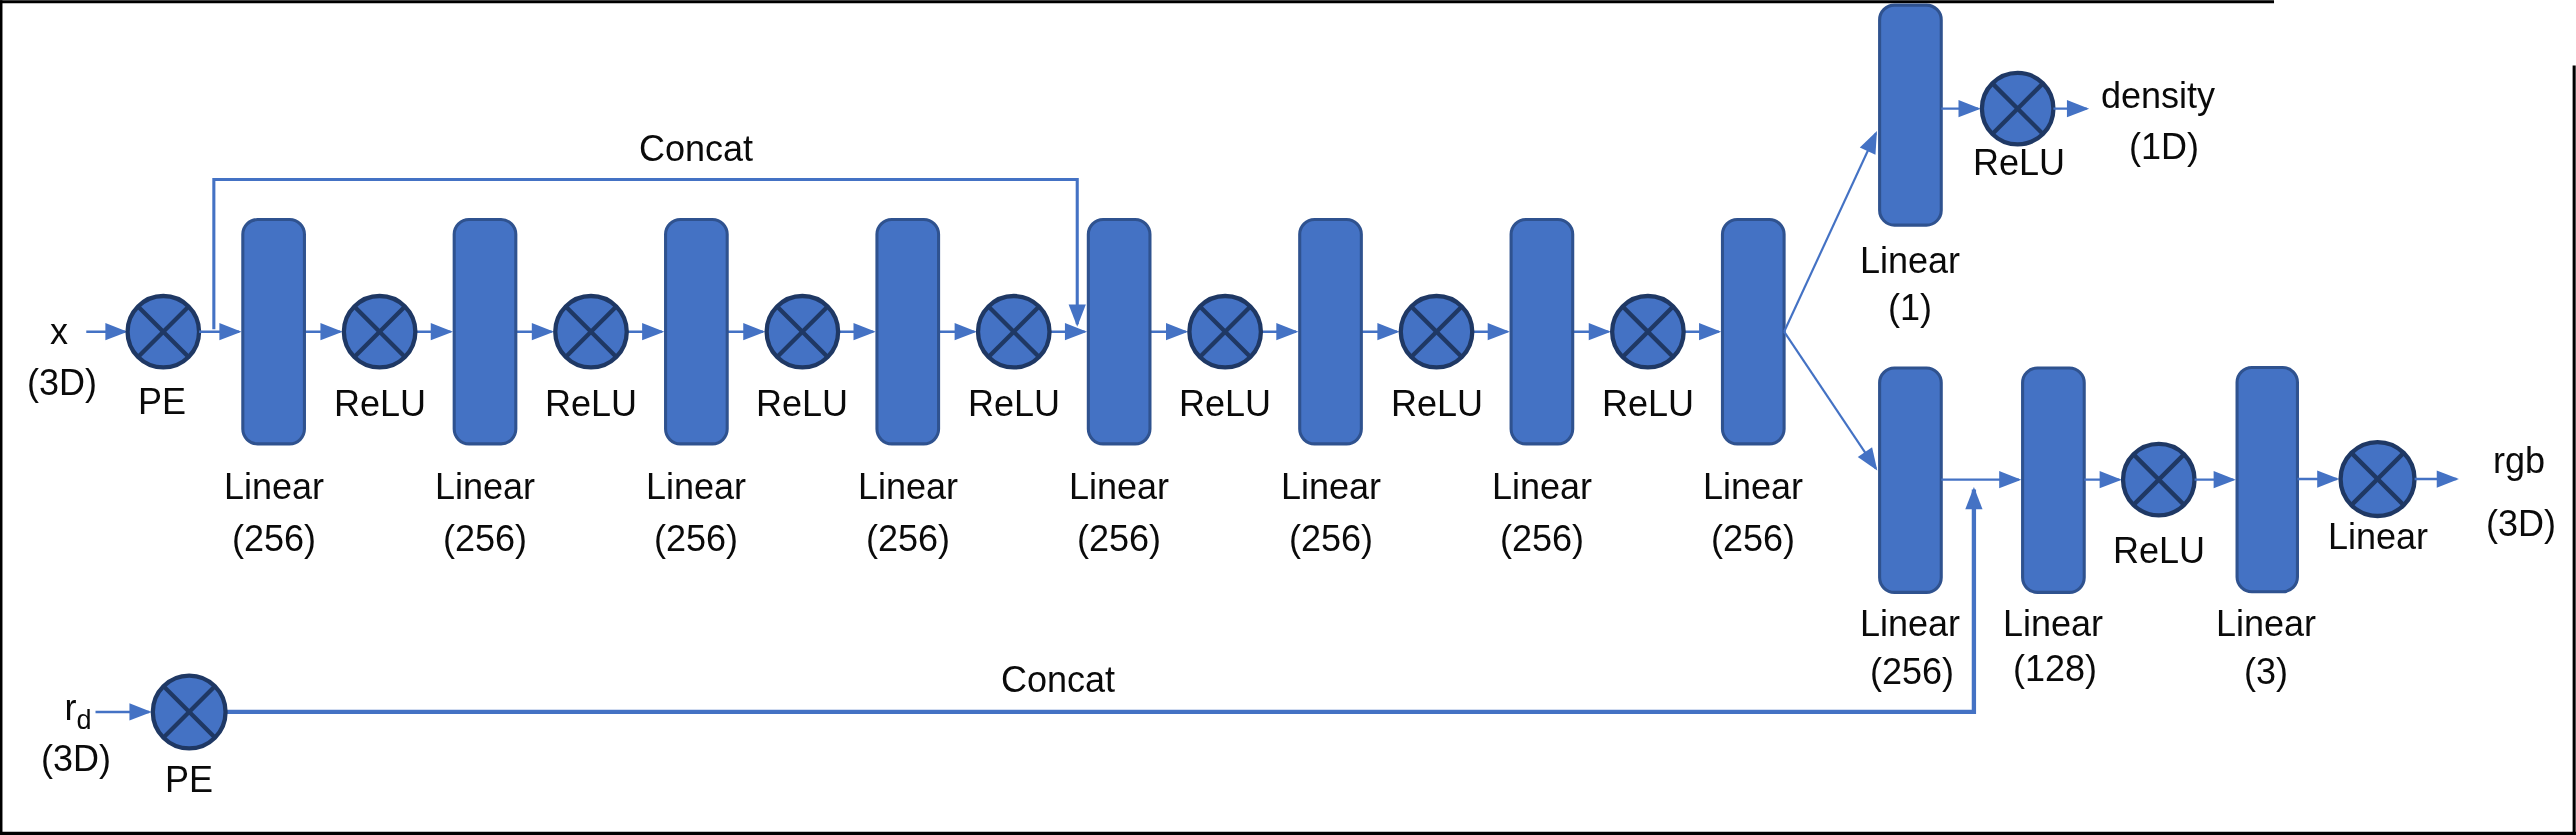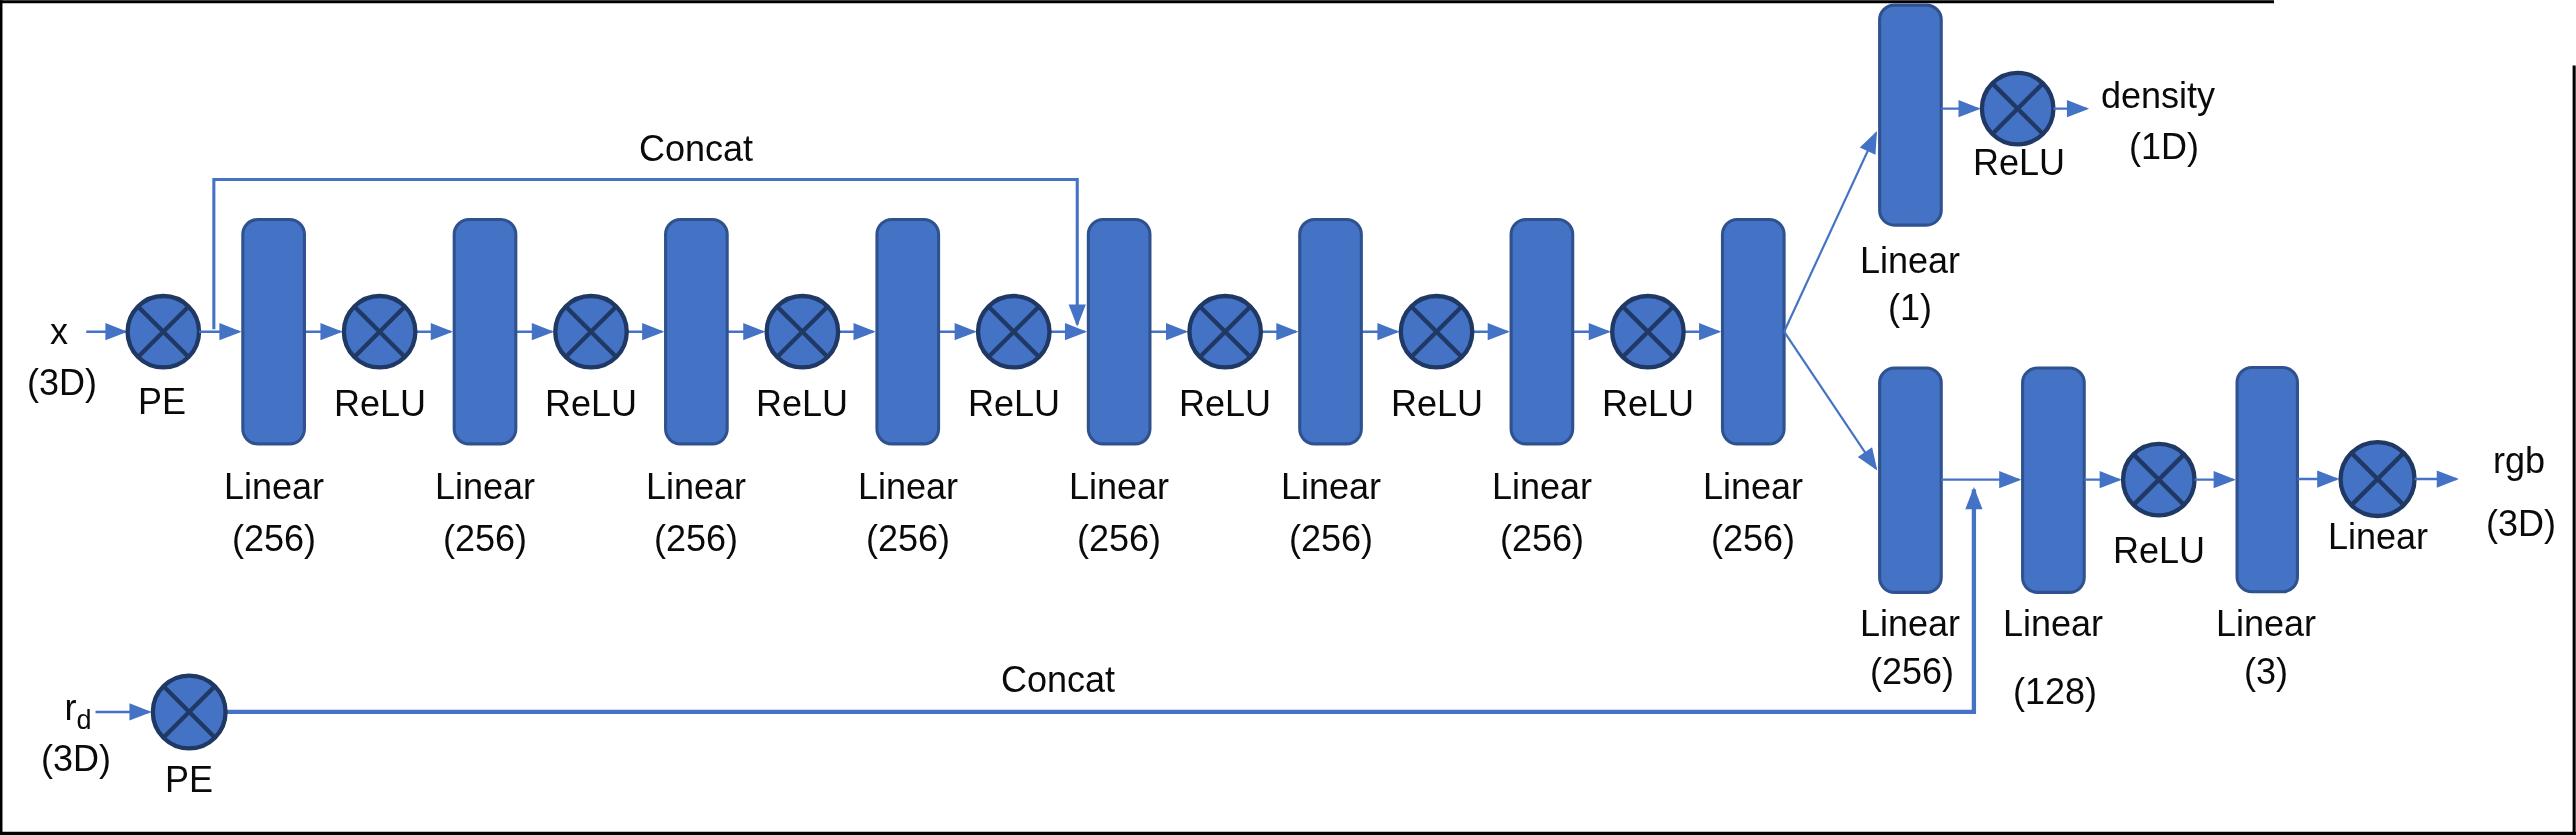--- a/index.html
+++ b/index.html
@@ -150,21 +150,21 @@
 
 <div class="lbl" style="left:1910px;top:261px">Linear</div>
 <div class="lbl" style="left:1910px;top:308px">(1)</div>
 <div class="lbl" style="left:2019px;top:163px">ReLU</div>
 <div class="lbl" style="left:2158px;top:96px">density</div>
 <div class="lbl" style="left:2164px;top:147px">(1D)</div>
 
 <div class="lbl" style="left:1910px;top:624px">Linear</div>
 <div class="lbl" style="left:1912px;top:672px">(256)</div>
 <div class="lbl" style="left:2053px;top:624px">Linear</div>
-<div class="lbl" style="left:2055px;top:692px">(128)</div>
+<div class="lbl" style="left:2055px;top:669px">(128)</div>
 <div class="lbl" style="left:2159px;top:551px">ReLU</div>
 <div class="lbl" style="left:2266px;top:624px">Linear</div>
 <div class="lbl" style="left:2266px;top:672px">(3)</div>
 <div class="lbl" style="left:2378px;top:537px">Linear</div>
 <div class="lbl" style="left:2519px;top:461px">rgb</div>
 <div class="lbl" style="left:2521px;top:524px">(3D)</div>
 
 <div class="lbl" style="left:78px;top:712px"><span>r</span><span class="sub">d</span></div>
 <div class="lbl" style="left:76px;top:759px">(3D)</div>
 <div class="lbl" style="left:189px;top:780px">PE</div>

